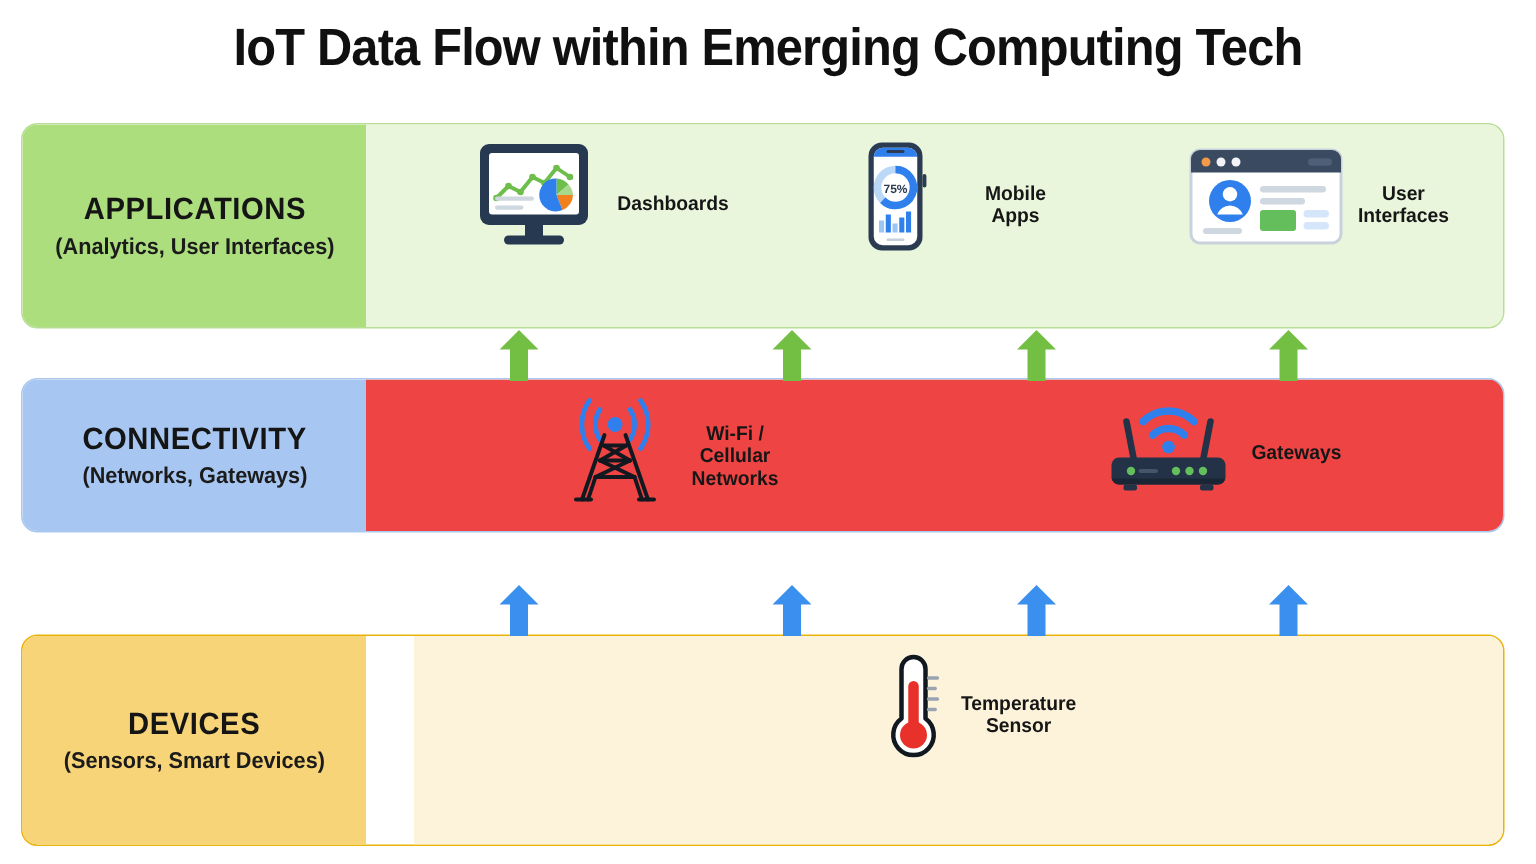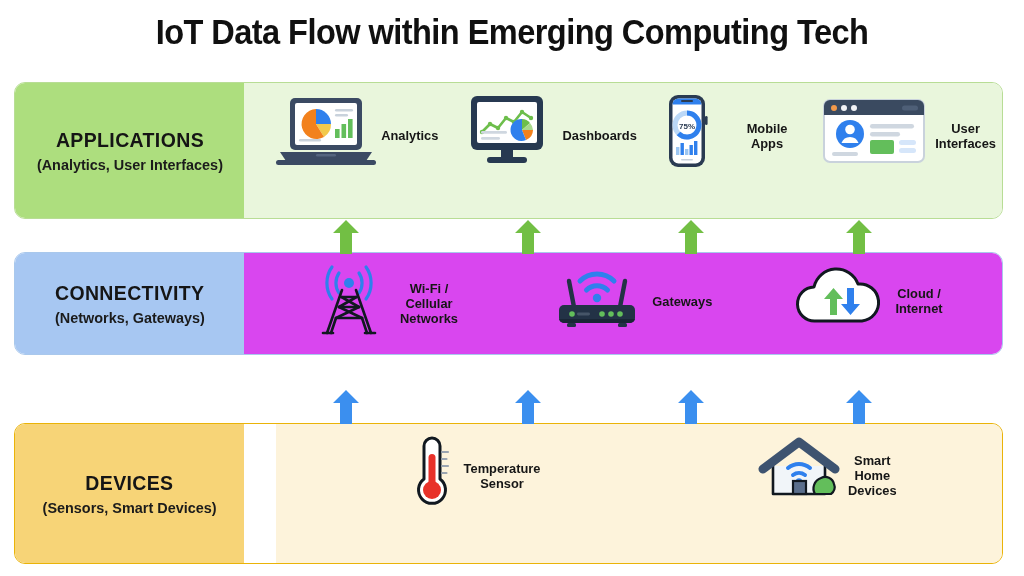--- a/index.html
+++ b/index.html
@@ -59,21 +59,21 @@
     justify-content:space-around;
     box-sizing:border-box;
   }
 
   #layer-applications{top:82px;height:137px;border:1px solid #b8dd95;}
   #layer-applications .layer-label{background:#ADDE7E;}
   #layer-applications .layer-content{background:#E9F6DC;}
 
   #layer-connectivity{top:252px;height:103px;border:1px solid #a9c8ec;}
   #layer-connectivity .layer-label{background:#A7C7F2;}
-  #layer-connectivity .layer-content{background:#d946ef;}
+  #layer-connectivity .layer-content{background:#ef4444;}
 
   #layer-devices{top:423px;height:141px;border:1px solid #eab308;}
   #layer-devices .layer-label{background:#F7D477;}
   #layer-devices .layer-content{background:#FDF3DB;}
 
   .node{
     display:flex;flex-direction:row;align-items:center;
     justify-content:flex-start;
     text-align:center;
   }
@@ -103,41 +103,20 @@
 
   <div class="title">IoT Data Flow within Emerging Computing Tech</div>
 
   <div class="layer" id="layer-applications">
     <div class="layer-label">
       <div class="l1">APPLICATIONS</div>
       <div class="l2">(Analytics, User Interfaces)</div>
     </div>
     <div class="layer-content">
 
-      <div class="node">
-        <span>
-          <svg width="108" height="78" viewBox="0 0 108 78">
-            <rect x="18" y="4" width="72" height="52" rx="5" fill="#3B4A63"></rect>
-            <rect x="23" y="9" width="62" height="42" rx="2" fill="#ffffff"></rect>
-            <path d="M44 30 L44 15 A15 15 0 0 1 59 30 Z" fill="#2F80ED"></path>
-            <path d="M44 30 L59 30 A15 15 0 0 1 52 43 Z" fill="#F2C94C"></path>
-            <path d="M44 30 L52 43 A15 15 0 1 1 44 15 Z" fill="#F2811D"></path>
-            <rect x="63" y="15" width="18" height="2.6" rx="1.3" fill="#C9D2DC"></rect>
-            <rect x="63" y="20" width="13" height="2.6" rx="1.3" fill="#C9D2DC"></rect>
-            <rect x="63" y="35" width="4.6" height="9" fill="#63BE5B"></rect>
-            <rect x="69.5" y="30" width="4.6" height="14" fill="#63BE5B"></rect>
-            <rect x="76" y="25" width="4.6" height="19" fill="#63BE5B"></rect>
-            <rect x="27" y="45" width="22" height="2.4" rx="1.2" fill="#C9D2DC"></rect>
-            <path d="M8 58 h92 l-6 9 H14 Z" fill="#3B4A63"></path>
-            <rect x="44" y="60" width="20" height="2.6" rx="1.3" fill="#55657F"></rect>
-            <rect x="4" y="66" width="100" height="5" rx="2.5" fill="#3B4A63"></rect>
-          </svg>
-        </span>
-        <div class="caption">Analytics</div>
-      </div>
 
       <div class="node">
         <span>
           <svg width="108" height="78" viewBox="0 0 108 78">
             <rect x="18" y="2" width="72" height="54" rx="6" fill="#273951"></rect>
             <rect x="24" y="8" width="60" height="41" rx="2" fill="#ffffff"></rect>
             <polyline points="29,38 37,30 45,34 53,24 61,28 69,18 78,24" fill="none" stroke="#6DBE4B" stroke-width="2.6" stroke-linejoin="round" stroke-linecap="round"></polyline>
             <circle cx="29" cy="38" r="2.2" fill="#6DBE4B"></circle>
               <circle cx="37" cy="30" r="2.2" fill="#6DBE4B"></circle>
             <circle cx="45" cy="34" r="2.2" fill="#6DBE4B"></circle>
@@ -261,30 +240,20 @@
             <circle cx="59" cy="51" r="2.8" fill="#63BE5B"></circle>
             <circle cx="68" cy="51" r="2.8" fill="#63BE5B"></circle>
             <circle cx="77" cy="51" r="2.8" fill="#63BE5B"></circle>
             <rect x="24" y="60" width="9" height="4" rx="1.5" fill="#233246"></rect>
             <rect x="75" y="60" width="9" height="4" rx="1.5" fill="#233246"></rect>
           </svg>
         </span>
         <div class="caption">Gateways</div>
       </div>
 
-      <div class="node">
-        <span>
-          <svg width="108" height="70" viewBox="0 0 108 70">
-            <path d="M30 58 a17 17 0 0 1 -1 -34 a23 23 0 0 1 44 -3 a15 15 0 0 1 4 37 z" fill="#ffffff" stroke="#111820" stroke-width="3" stroke-linejoin="round"></path>
-            <path d="M45 52 V36 h-6 l9.5 -11 L58 36 h-6 v16 z" fill="#63BE5B"></path>
-            <path d="M62 25 v16 h-6 l9.5 11 L75 41 h-6 V25 z" fill="#2F80ED"></path>
-          </svg>
-        </span>
-        <div class="caption">Cloud / Internet</div>
-      </div>
 
 
     </div>
   </div>
 
   <div class="layer" id="layer-devices">
     <div class="layer-label">
       <div class="l1">DEVICES</div>
       <div class="l2">(Sensors, Smart Devices)</div>
     </div>
@@ -305,37 +274,20 @@
           </svg>
         </span>
         <div class="caption">Temperature
 Sensor</div>
       </div>
 
 
 
 
 
-      <div class="node">
-        <span>
-          <svg width="92" height="74" viewBox="0 0 92 74">
-            <path d="M18 30 v28 h52 V30" fill="#F1F5F9" stroke="#111820" stroke-width="2.6" stroke-linejoin="round"></path>
-            <path d="M8 33 L44 6 L80 33" fill="none" stroke="#3E5370" stroke-width="9" stroke-linecap="round" stroke-linejoin="round"></path>
-            <g fill="none" stroke="#2F80ED" stroke-width="4" stroke-linecap="round">
-              <path d="M33 32 a17 17 0 0 1 22 0"></path>
-              <path d="M38 39 a10 10 0 0 1 12 0"></path>
-            </g>
-            <circle cx="44" cy="45.5" r="3.2" fill="#2F80ED"></circle>
-            <rect x="38" y="45" width="13" height="13" fill="#5A6E8C" stroke="#111820" stroke-width="2.2"></rect>
-            <path d="M60 58 a11 11 0 0 1 6 -16 a9 9 0 0 1 13 6 a8 8 0 0 1 -3 10 z" fill="#63BE5B" stroke="#111820" stroke-width="2.2" stroke-linejoin="round"></path>
-          </svg>
-        </span>
-        <div class="caption">Smart Home
-Devices</div>
-      </div>
 
     </div>
   </div>
 
   <div class="arrow" style="left:333px;top:220px;">
     <svg width="26" height="34" viewBox="0 0 26 34">
         <path d="M13 0 L26 13 H19 V34 H7 V13 H0 Z" fill="#72BF44"></path>
       </svg>
   </div>
   <div class="arrow" style="left:515px;top:220px;">

